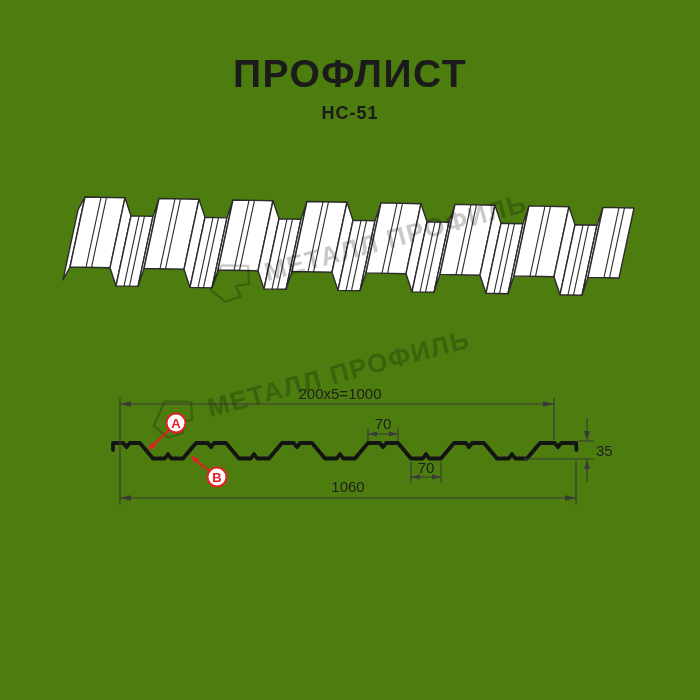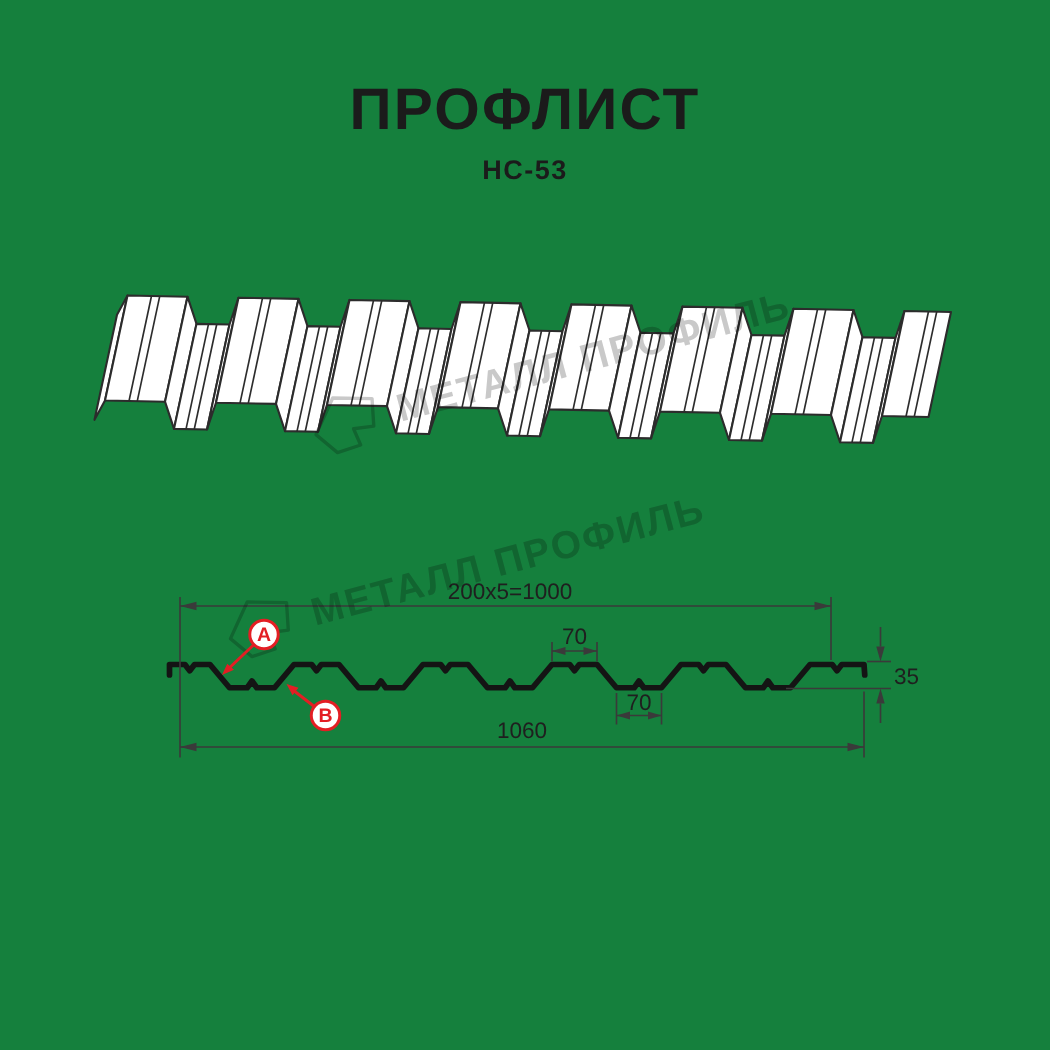--- a/index.html
+++ b/index.html
@@ -1,16 +1,16 @@
 <!DOCTYPE html>
 <html><head>
 <meta charset="utf-8">
 <style>
   html,body{margin:0;padding:0;background:#fff;}
-  .stage{position:relative;width:700px;height:700px;background:#15803d;overflow:hidden;
+  .stage{position:relative;width:700px;height:700px;background:#4d7c0f;overflow:hidden;
          font-family:"Liberation Sans",sans-serif;}
   
   .hdr{position:absolute;top:52px;left:0;width:700px;text-align:center;z-index:5;}
   .hdr h1{margin:0;font-size:39px;font-weight:bold;letter-spacing:1.5px;color:#1b1b1b;}
   .hdr .code{margin-top:7px;font-size:18px;font-weight:bold;letter-spacing:1px;color:#1b1b1b;}
   
   .ftr{position:absolute;top:622px;left:0;width:700px;text-align:center;z-index:5;
        font-size:17px;font-weight:bold;letter-spacing:.4px;color:#262626;}
   
   svg.layer{position:absolute;left:0;top:0;z-index:1;}
@@ -35,21 +35,21 @@
   #wm1{left:203px;top:264px;}
   #wm2{left:146px;top:400px;}
 </style>
 </head>
 <body>
 
 <div class="stage">
 
   <div class="hdr">
     <h1>ПРОФЛИСТ</h1>
-    <div class="code">НС-53</div>
+    <div class="code">НС-51</div>
   </div>
 
   <svg class="layer" width="700" height="700" viewBox="0 0 700 700">
 
     <g id="sheet3d">
         <polygon class="face" points="78,209.86 85,197 70,267 63,279.86"></polygon>
         <polygon class="face" points="85,197 125,197.8 110,267.8 70,267"></polygon>
         <polygon class="face" points="125,197.8 131,215.92 116,285.91999999999996 110,267.8"></polygon>
         <polygon class="face" points="131,215.92 153,216.36 138,286.36 116,285.91999999999996"></polygon>
         <polygon class="face" points="153,216.36 159,198.48 144,268.48 138,286.36"></polygon>

